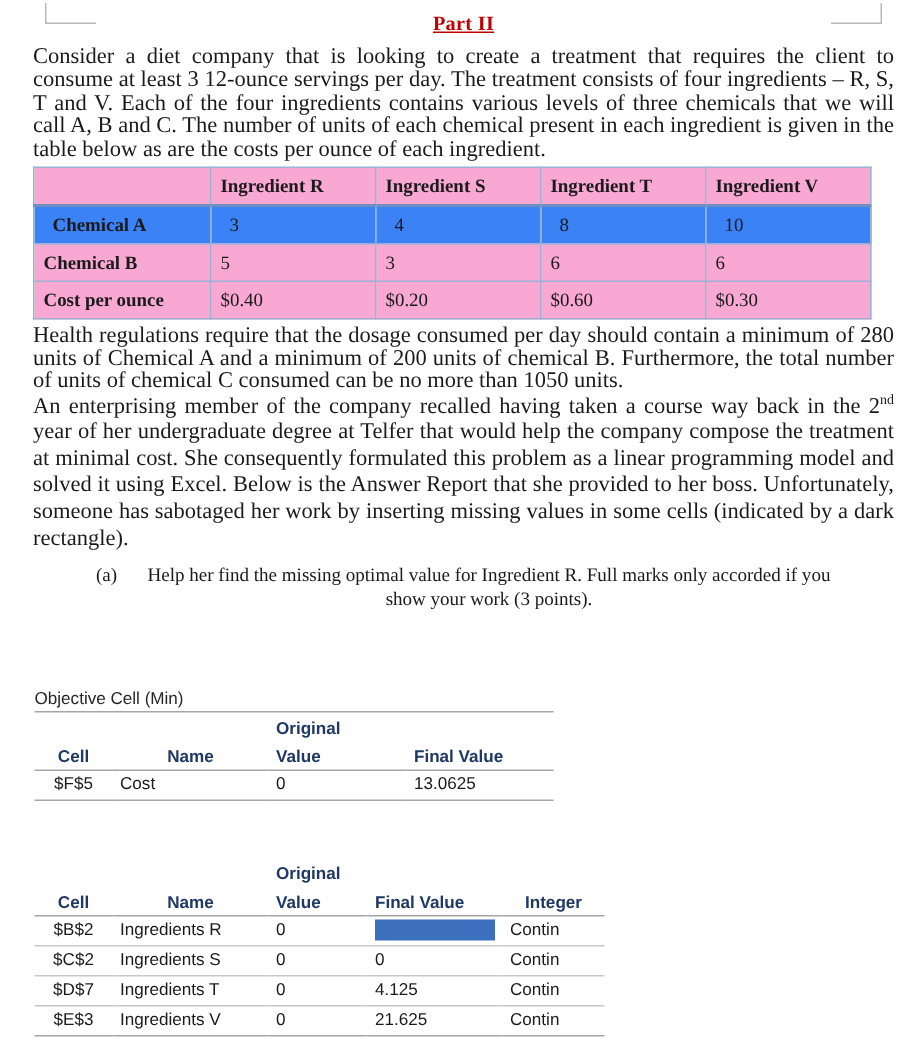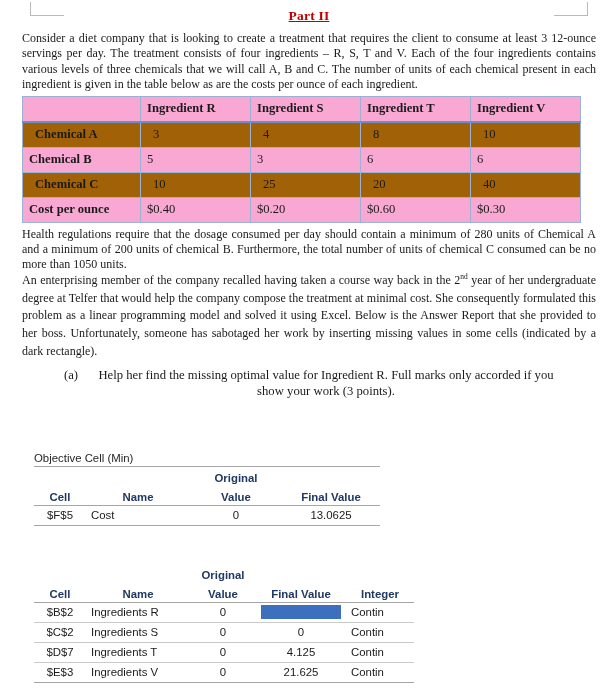--- a/index.html
+++ b/index.html
@@ -54,21 +54,21 @@
     text-align: center;
     font-weight: bold;
     font-size: 13.5px;
     color: #c00000;
     text-decoration: underline;
     margin: 4px 0 7px 0;
     letter-spacing: 0.2px;
   }
 
   p.para {
-    font-size: 12px;
+    font-size: 15px;
     line-height: 15.4px;
     text-align: justify;
     margin: 0 0 0 0;
     hyphens: none;
   }
   p.para.tight { line-height: 15.2px; }
   p.para.loose { line-height: 17.6px; }
 
   sup { font-size: 0.62em; vertical-align: super; line-height: 0; }
 
@@ -87,25 +87,25 @@
     height: 18px;
     background: #f9a8d4;
   }
   table.ing col.c0 { width: 118px; }
   table.ing col.cx { width: 110px; }
   table.ing thead th {
     font-weight: bold;
     text-align: left;
     border-bottom: 2px solid #6f8fc0;
   }
-  table.ing tbody tr.shade td { background: #a16207; padding-left: 12px; }
+  table.ing tbody tr.shade td { background: #3b82f6; padding-left: 12px; }
   table.ing tbody td.rowhead { font-weight: bold; }
 
   
-  .report-block { margin-left: 12px; }
+  .report-block { margin-left: 1px; }
   .report-caption {
     font-family: "Liberation Sans", "DejaVu Sans", sans-serif;
     font-size: 11.4px;
     color: #262626;
     padding-bottom: 2px;
   }
   table.rep {
     border-collapse: collapse;
     font-family: "Liberation Sans", "DejaVu Sans", sans-serif;
     font-size: 11.4px;
@@ -121,21 +121,21 @@
     color: #1f3864;
     font-weight: bold;
     vertical-align: bottom;
   }
   table.rep thead tr.hdr-main th { border-bottom: 1px solid #a6a6a6; }
   table.rep tbody tr td { border-bottom: 1px solid #c9c9c9; }
   table.rep tbody tr:last-child td { border-bottom: 1px solid #a6a6a6; }
 
   .ta-l { text-align: left; }
   .ta-c { text-align: center; }
-  .ta-r { text-align: center; }
+  .ta-r { text-align: left; }
 
   .redact {
     display: inline-block;
     width: 100%;
     height: 14px;
     background: #3d6fbf;
     vertical-align: middle;
   }
   .cell-redact { padding-right: 5px; }
 
@@ -181,27 +181,20 @@
           <td>8</td>
           <td>10</td>
         </tr>
         <tr>
           <td class="rowhead">Chemical B</td>
           <td>5</td>
           <td>3</td>
           <td>6</td>
           <td>6</td>
         </tr>
-        <tr class="shade">
-          <td class="rowhead">Chemical C</td>
-          <td>10</td>
-          <td>25</td>
-          <td>20</td>
-          <td>40</td>
-        </tr>
         <tr>
           <td class="rowhead">Cost per ounce</td>
           <td>$0.40</td>
           <td>$0.20</td>
           <td>$0.60</td>
           <td>$0.30</td>
         </tr>
       </tbody>
     </table>
 

